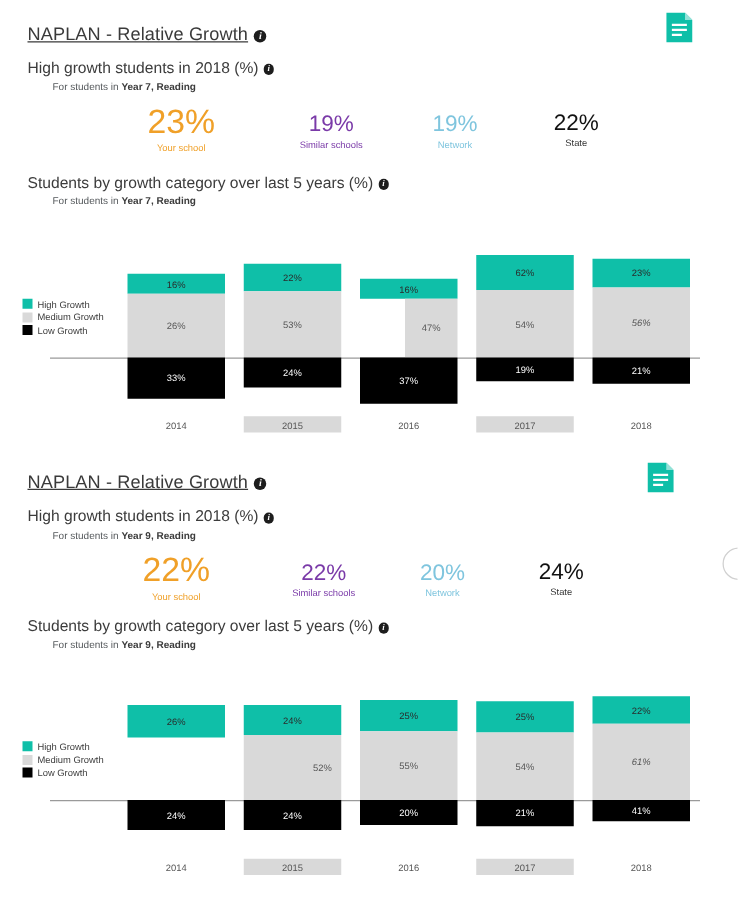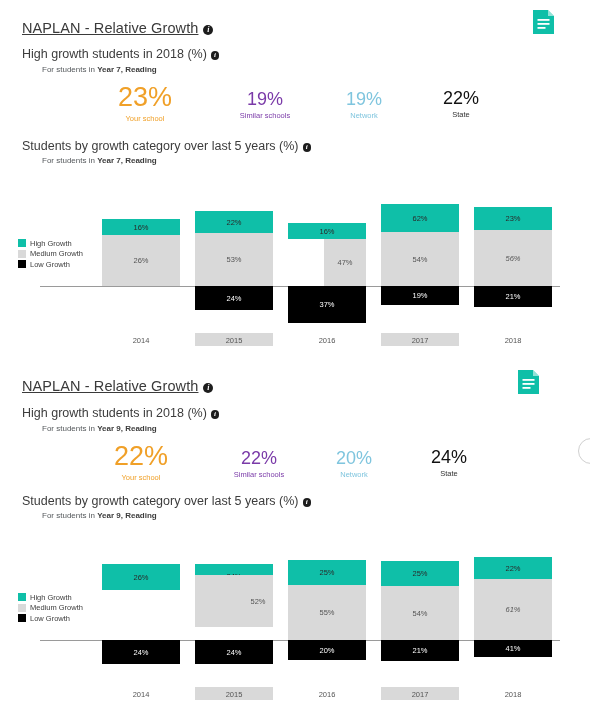--- a/index.html
+++ b/index.html
@@ -188,20 +188,21 @@
       <span class="legend-sw" style="background: rgb(0, 0, 0);"></span>
       <span class="legend-txt">Low Growth</span>
     </div>
   </div>
 
   <div class="plot" id="plot-0" style="left:40px; top:170px; width:520px; height:185px;">
       <div class="baseline" style="top: 116px; width: 520px; background: rgb(154, 154, 154);"></div>
       <div class="bar" style="left: 62px; top: 49px; width: 78px; height: 100px;">
         <div class="seg seg-high" style="top: 0px; height: 16px;">16%</div>
         <div class="seg seg-med" style="top: 16px; height: 51px;">26%</div>
+        <div class="seg seg-low" style="top: 67px; height: 33px;">33%</div>
       </div>
       <div class="xlabel" style="left: 62px; top: 166px; width: 78px;">2014</div>
       <div class="bar" style="left: 155px; top: 41px; width: 78px; height: 99px;">
         <div class="seg seg-high" style="top: 0px; height: 22px;">22%</div>
         <div class="seg seg-med" style="top: 22px; height: 53px;">53%</div>
         <div class="seg seg-low" style="top: 75px; height: 24px;">24%</div>
       </div>
       <div class="xband" style="left: 155px; top: 163px; width: 78px; height: 13px; background: rgb(217, 217, 217);"></div>
       <div class="xlabel" style="left: 155px; top: 166px; width: 78px;">2015</div>
       <div class="bar" style="left: 248px; top: 53px; width: 78px; height: 100px;">
@@ -292,21 +293,21 @@
 
   <div class="plot" id="plot-1" style="left:40px; top:524px; width:520px; height:185px;">
       <div class="baseline" style="top: 116px; width: 520px; background: rgb(154, 154, 154);"></div>
       <div class="bar" style="left: 62px; top: 40px; width: 78px; height: 100px;">
         <div class="seg seg-high" style="top: 0px; height: 26px;">26%</div>
         <div class="seg seg-low" style="top: 76px; height: 24px;">24%</div>
       </div>
       <div class="xlabel" style="left: 62px; top: 166px; width: 78px;">2014</div>
       <div class="bar" style="left: 155px; top: 40px; width: 78px; height: 100px;">
         <div class="seg seg-high" style="top: 0px; height: 24px;">24%</div>
-        <div class="seg seg-med" style="top: 11px; height: 52px; padding-left: 48px;">52%</div>
+        <div class="seg seg-med" style="top: 24px; height: 52px; padding-left: 48px;">52%</div>
         <div class="seg seg-low" style="top: 76px; height: 24px;">24%</div>
       </div>
       <div class="xband" style="left: 155px; top: 163px; width: 78px; height: 13px; background: rgb(217, 217, 217);"></div>
       <div class="xlabel" style="left: 155px; top: 166px; width: 78px;">2015</div>
       <div class="bar" style="left: 248px; top: 36px; width: 78px; height: 100px;">
         <div class="seg seg-high" style="top: 0px; height: 25px;">25%</div>
         <div class="seg seg-med" style="top: 25px; height: 55px;">55%</div>
         <div class="seg seg-low" style="top: 80px; height: 20px;">20%</div>
       </div>
       <div class="xlabel" style="left: 248px; top: 166px; width: 78px;">2016</div>

